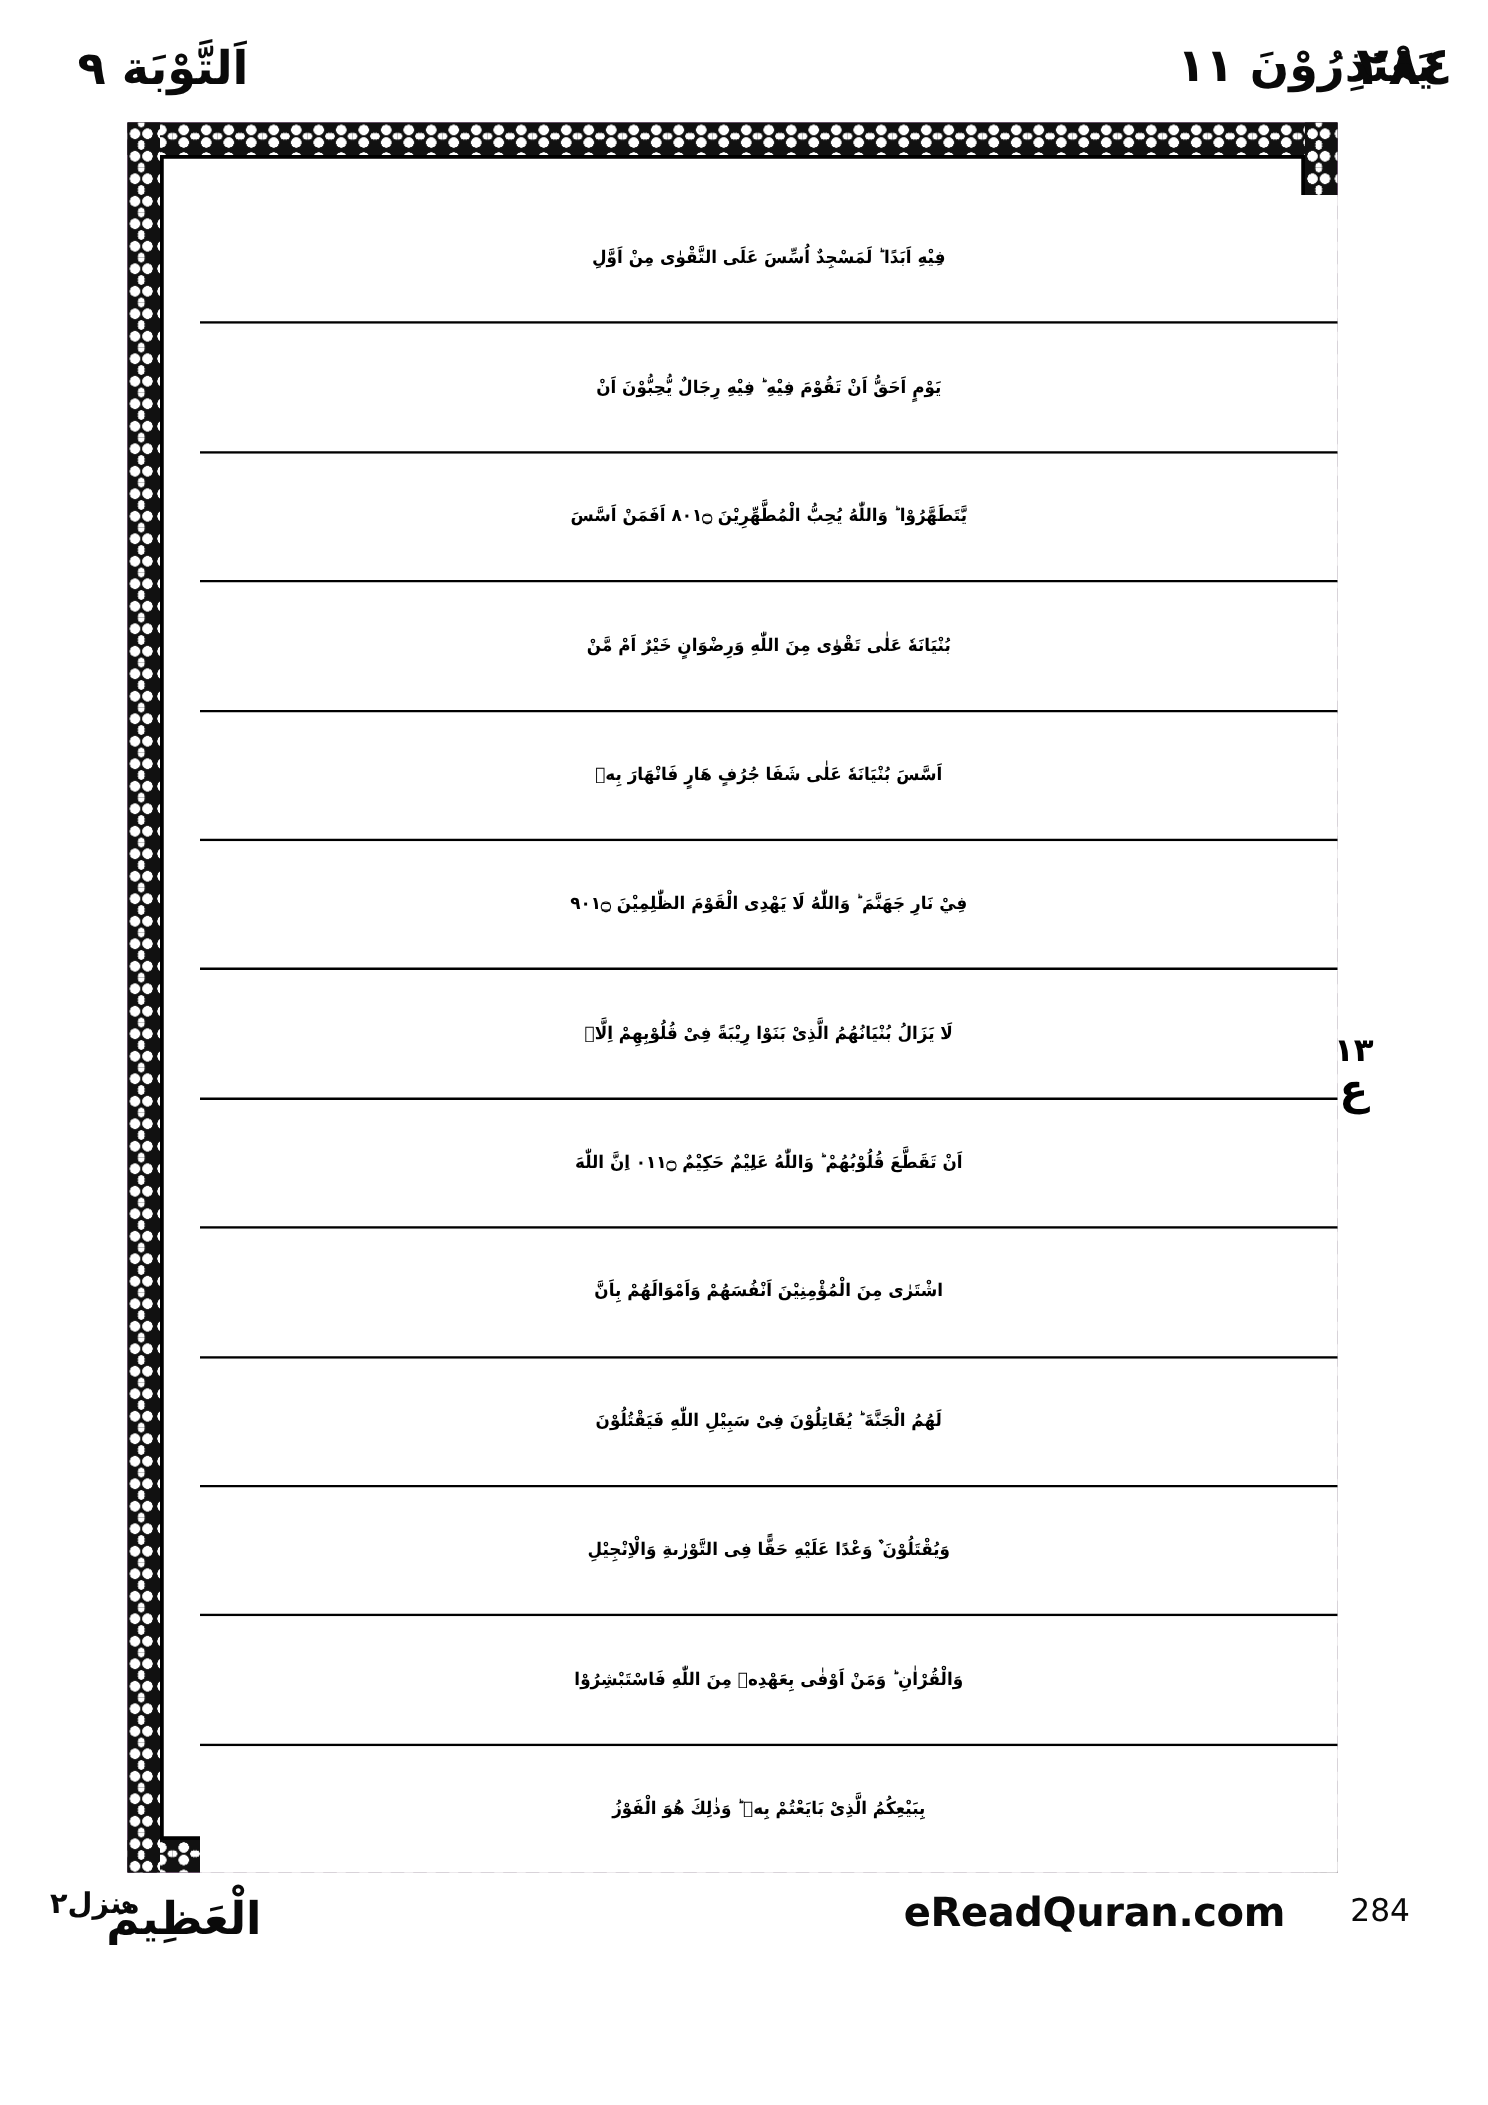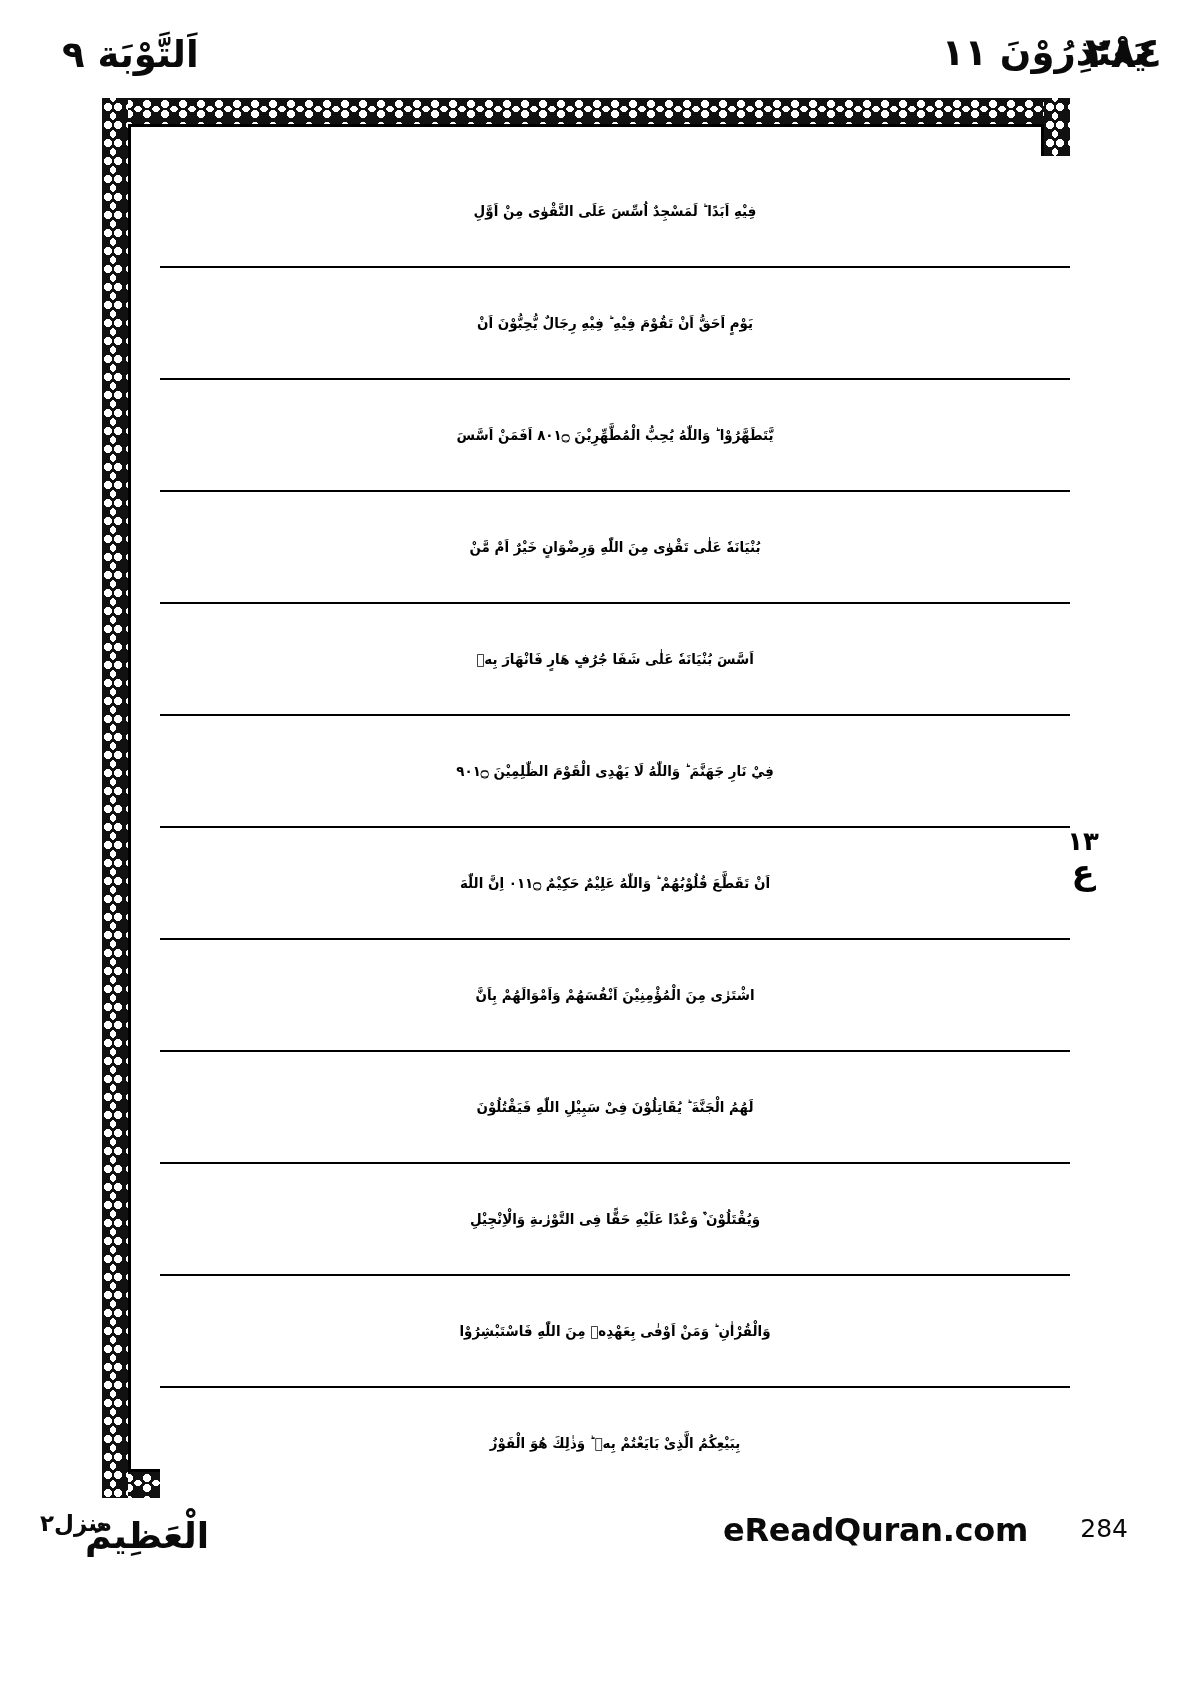--- a/index.html
+++ b/index.html
@@ -222,20 +222,23 @@
         <div class="ayah-line">
           <div class="ayah-text" style="font-size: 14px;">بُنْيَانَهٗ عَلٰى تَقْوٰى مِنَ اللّٰهِ وَرِضْوَانٍ خَيْرٌ اَمْ مَّنْ</div>
         </div>
         <div class="ayah-line">
           <div class="ayah-text" style="font-size: 14px;">اَسَّسَ بُنْيَانَهٗ عَلٰى شَفَا جُرُفٍ هَارٍ فَانْهَارَ بِهٖ</div>
         </div>
         <div class="ayah-line">
           <div class="ayah-text" style="font-size: 14px;">فِيْ نَارِ جَهَنَّمَ ؕ وَاللّٰهُ لَا يَهْدِى الْقَوْمَ الظّٰلِمِيْنَ ۝١٠٩</div>
         </div>
         <div class="ayah-line">
+          <div class="ayah-text" style="font-size: 14px;">لَا يَزَالُ بُنْيَانُهُمُ الَّذِىْ بَنَوْا رِيْبَةً فِىْ قُلُوْبِهِمْ اِلَّاۤ</div>
+        </div>
+        <div class="ayah-line">
           <div class="ayah-text" style="font-size: 14px;">اَنْ تَقَطَّعَ قُلُوْبُهُمْ ؕ وَاللّٰهُ عَلِيْمٌ حَكِيْمٌ ۝١١٠ اِنَّ اللّٰهَ</div>
         </div>
         <div class="ayah-line">
           <div class="ayah-text" style="font-size: 14px;">اشْتَرٰى مِنَ الْمُؤْمِنِيْنَ اَنْفُسَهُمْ وَاَمْوَالَهُمْ بِاَنَّ</div>
         </div>
         <div class="ayah-line">
           <div class="ayah-text" style="font-size: 14px;">لَهُمُ الْجَنَّةَ ؕ يُقَاتِلُوْنَ فِىْ سَبِيْلِ اللّٰهِ فَيَقْتُلُوْنَ</div>
         </div>
         <div class="ayah-line">
           <div class="ayah-text" style="font-size: 14px;">وَيُقْتَلُوْنَ ۫ۛ وَعْدًا عَلَيْهِ حَقًّا فِى التَّوْرٰىةِ وَالْاِنْجِيْلِ</div>

